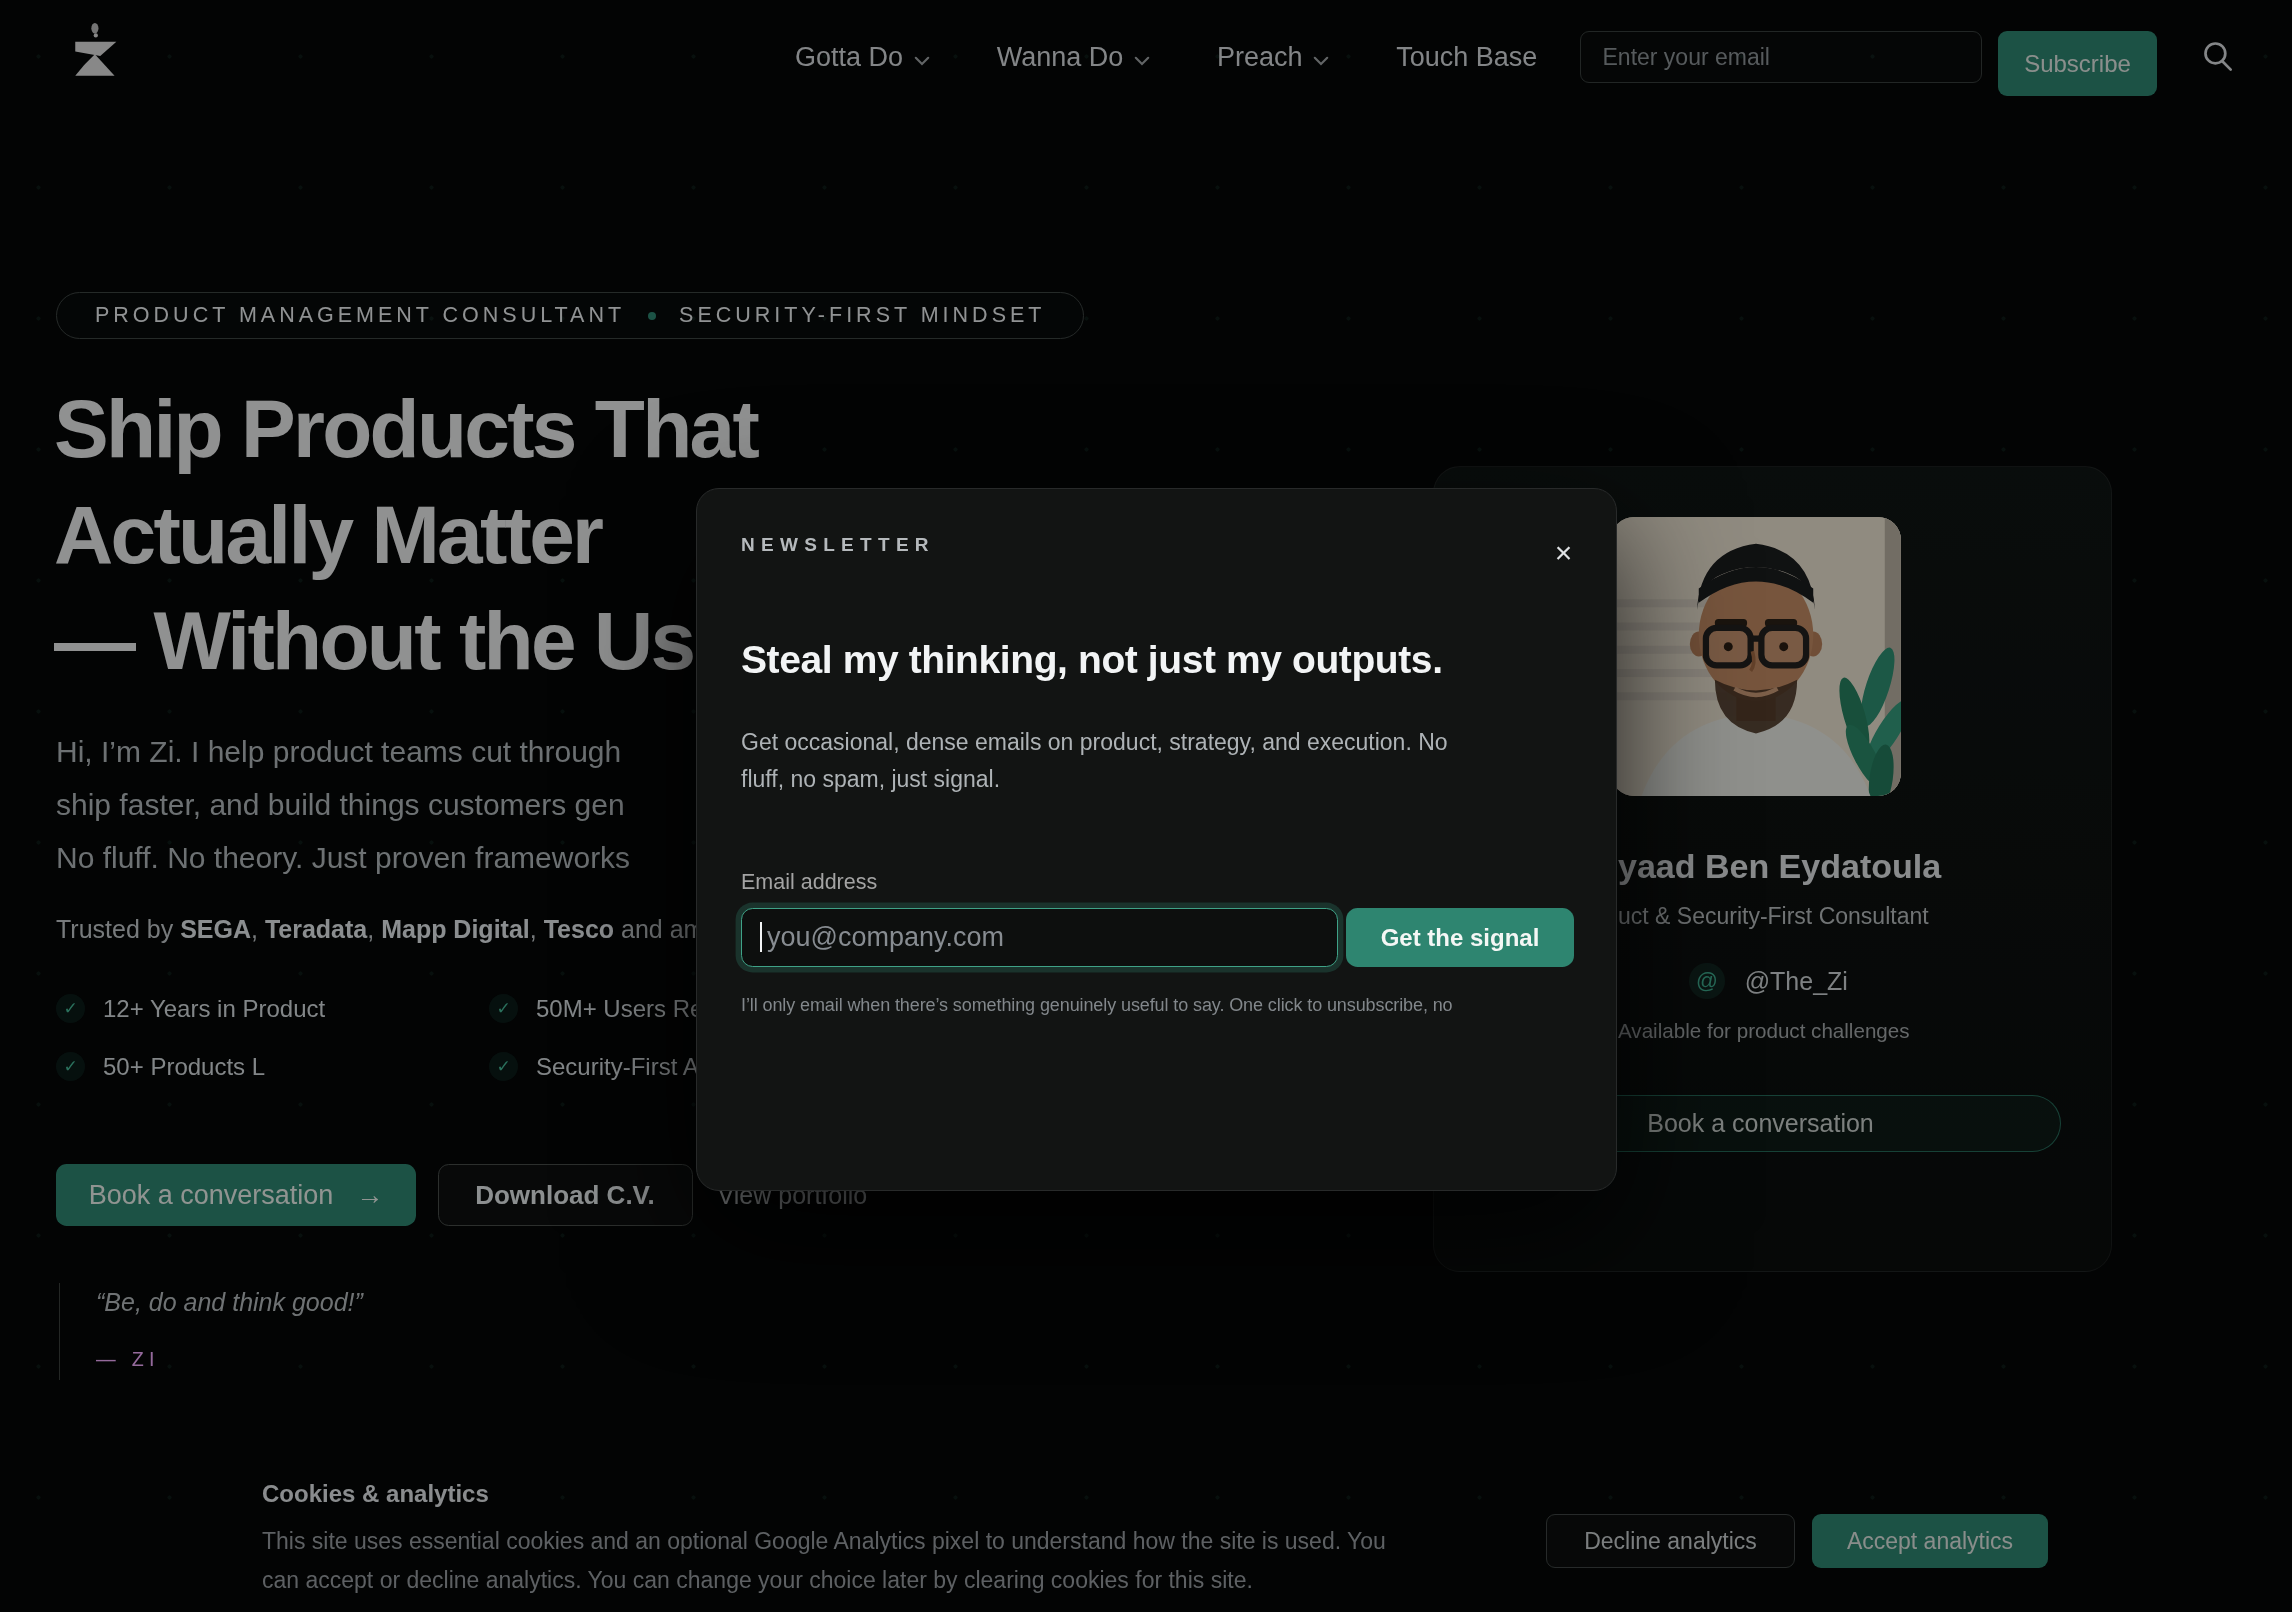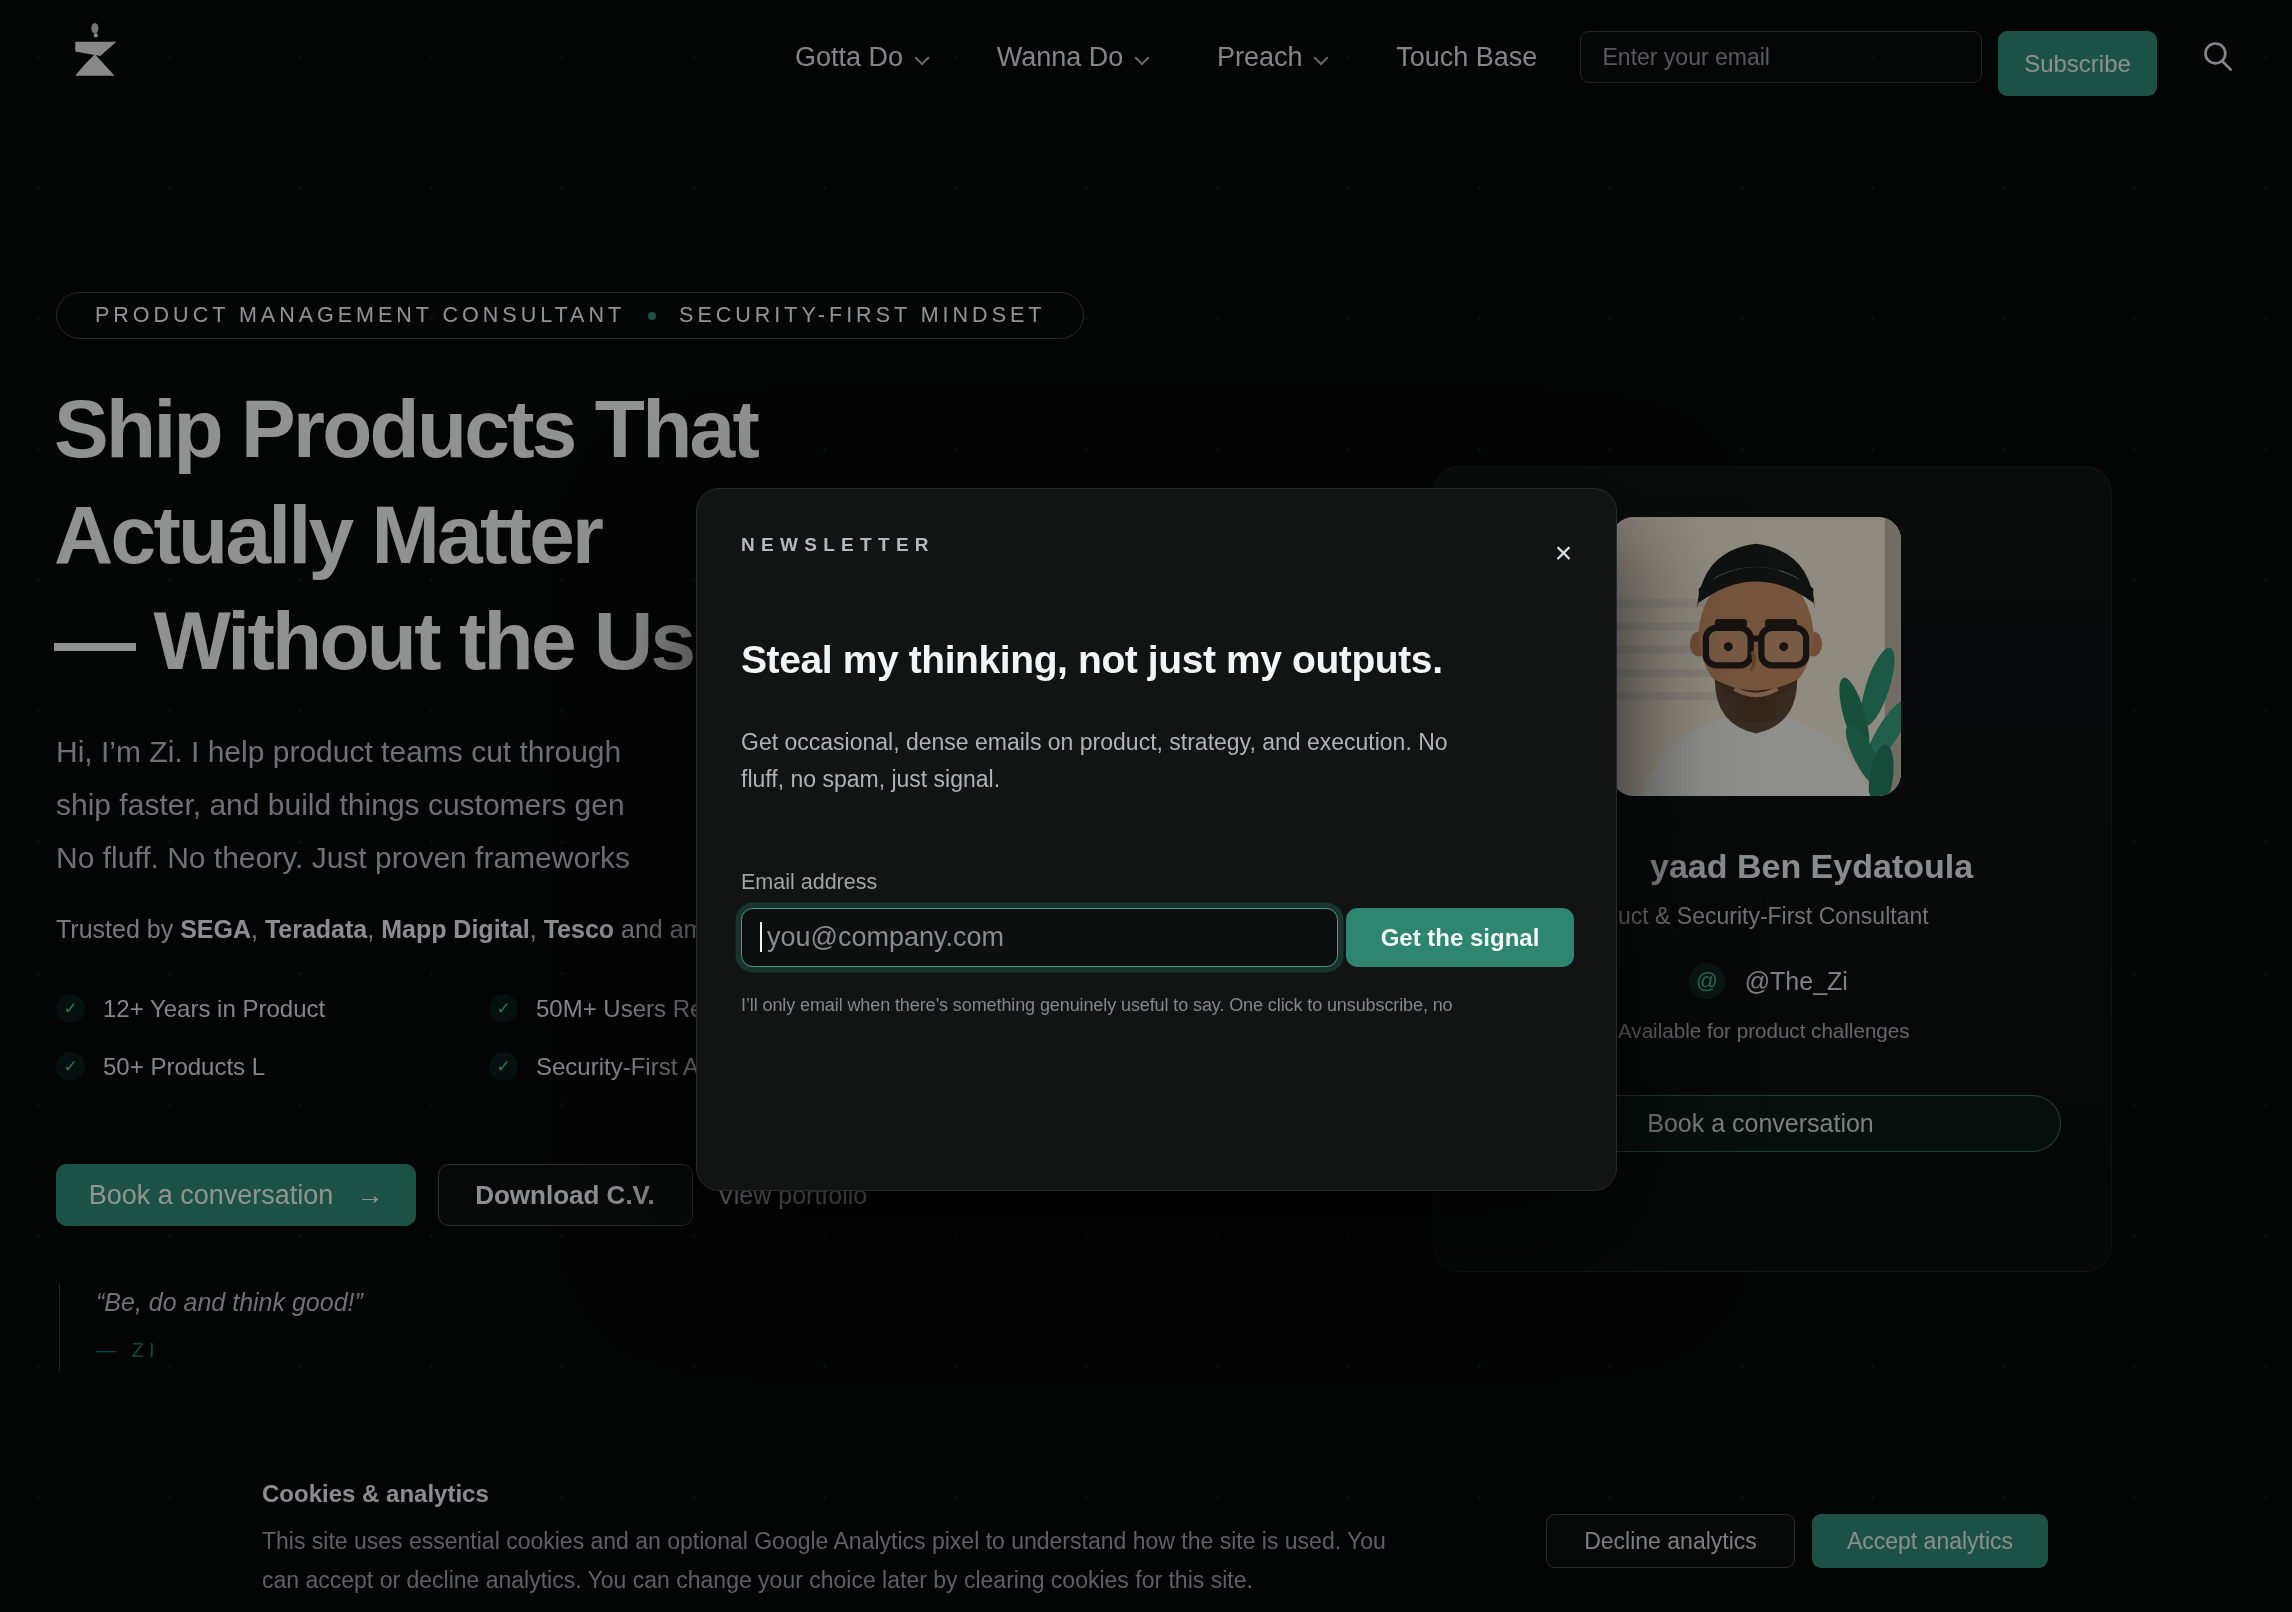--- a/index.html
+++ b/index.html
@@ -46,29 +46,29 @@
 
   .cta-row{left:56px;top:1164px;height:62px;display:flex;align-items:center;gap:21.5px;}
   .btn-primary{width:360px;height:62px;border:none;border-radius:10.7px;background:#2e8570;
     color:#e9efeb;font-size:27px;font-family:inherit;display:flex;align-items:center;justify-content:center;gap:23px;cursor:pointer;}
   .btn-secondary{width:255px;height:62px;box-sizing:border-box;border:1.3px solid #474c4a;border-radius:10.7px;
     background:#0d100f;color:#e3e7e9;font-size:26px;font-weight:600;font-family:inherit;cursor:pointer;}
   .link-portfolio{margin-left:3.6px;color:#ccd1d4;font-size:25px;cursor:pointer;}
 
   .quote{left:59px;top:1283px;border-left:1.8px solid #3a403d;padding:5.4px 0 9px 36px;}
   .quote-text{font-style:italic;color:#b3b9bb;font-size:25px;}
-  .quote-attr{margin-top:22px;color:#0f766e;font-size:19.7px;}
+  .quote-attr{margin-top:31px;color:#f0abfc;font-size:19.7px;}
   .quote-attr .nm{letter-spacing:5.4px;margin-left:16px;}
 
   
   .card{left:1433px;top:466px;width:677px;height:804px;border-radius:27px;
     border:0.9px solid rgba(255,255,255,0.07);
     background:linear-gradient(180deg,#101514,#0a0d0c);}
   .card-photo{left:177px;top:50px;width:290px;height:279px;border-radius:23px;overflow:hidden;background:#e9e0cf;}
-  .card-name{left:184px;top:380px;font-size:34px;font-weight:700;color:#dde1e3;white-space:nowrap;padding-left:32px;}
+  .card-name{left:184px;top:380px;font-size:34px;font-weight:700;color:#dde1e3;white-space:nowrap;}
   .card-title{left:184px;top:436px;font-size:23px;color:#b5babc;white-space:nowrap;}
   .card-handle{left:255px;top:496px;display:flex;align-items:center;gap:19.7px;cursor:pointer;}
   .handle-icon{width:36px;height:36px;border-radius:50%;background:rgba(46,133,112,0.18);
     color:#3fae90;font-size:21.5px;display:flex;align-items:center;justify-content:center;}
   .handle-text{color:#ccd1d3;font-size:25px;}
   .card-avail{left:184px;top:552px;font-size:20.6px;color:#a2a7a9;white-space:nowrap;}
   .card-cta{left:26px;top:628px;width:601px;height:57px;box-sizing:border-box;border-radius:29px;
     border:1.3px solid rgba(46,133,112,0.75);background:rgba(46,133,112,0.10);
     color:#c9cfcc;font-size:25px;font-family:inherit;cursor:pointer;}
 

